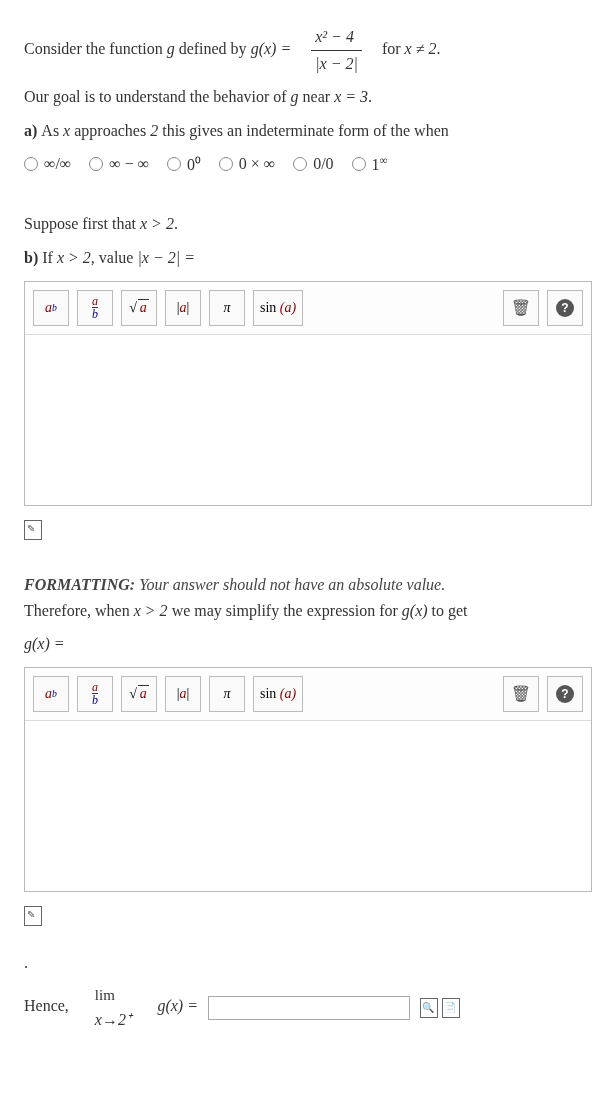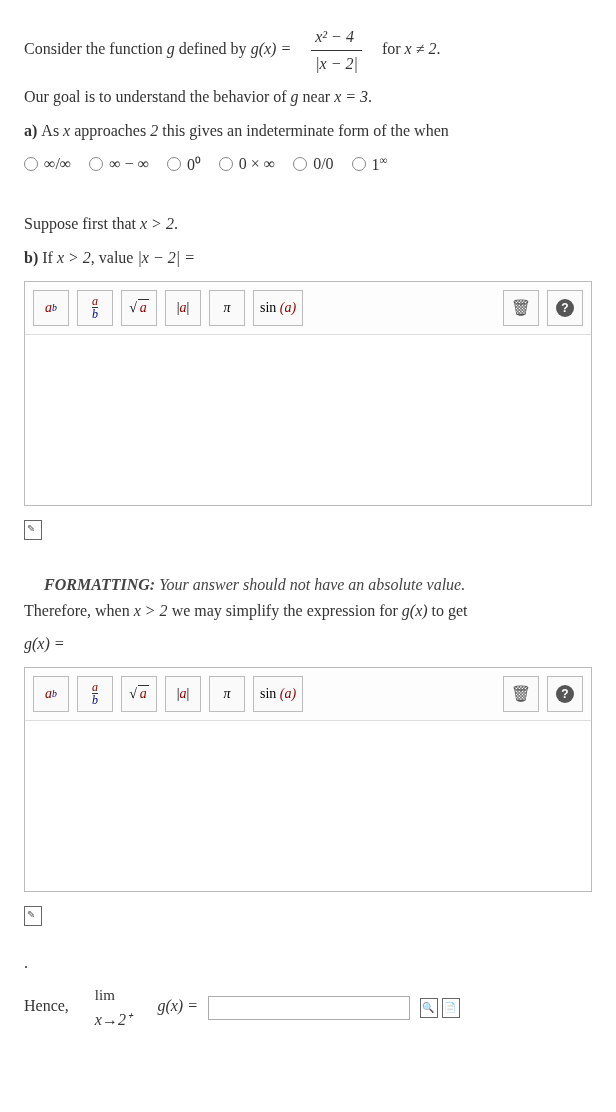--- a/index.html
+++ b/index.html
@@ -51,21 +51,21 @@
   }
   .small-icon {
     width: 16px; height: 18px; border: 1px solid #666; display: inline-block;
     position: relative; background: #fff;
     margin: 6px 0 20px 0;
   }
   .small-icon::after {
     content: "✎"; font-size: 10px; position: absolute; left: 2px; top: 2px; color: #555;
   }
   .formatting-note { font-style: italic; color: #444; margin: 12px 0 4px 0; }
-  .formatting-label { font-weight: bold; font-style: italic; margin-left: 20px; }
+  .formatting-label { font-weight: bold; font-style: italic; }
   .limit {
     display: inline-block; text-align: left; vertical-align: middle; margin: 0 22px;
   }
   .limit .lim-top { display: block; font-size: 15px; }
   .limit .lim-bot { display: block; font-size: 16px; }
   .answer-input {
     border: 1px solid #aaa; width: 200px; height: 22px; display: inline-block;
     vertical-align: middle; margin: 0 6px;
   }
   .inline-icons { display: inline-flex; gap: 4px; vertical-align: middle; }

